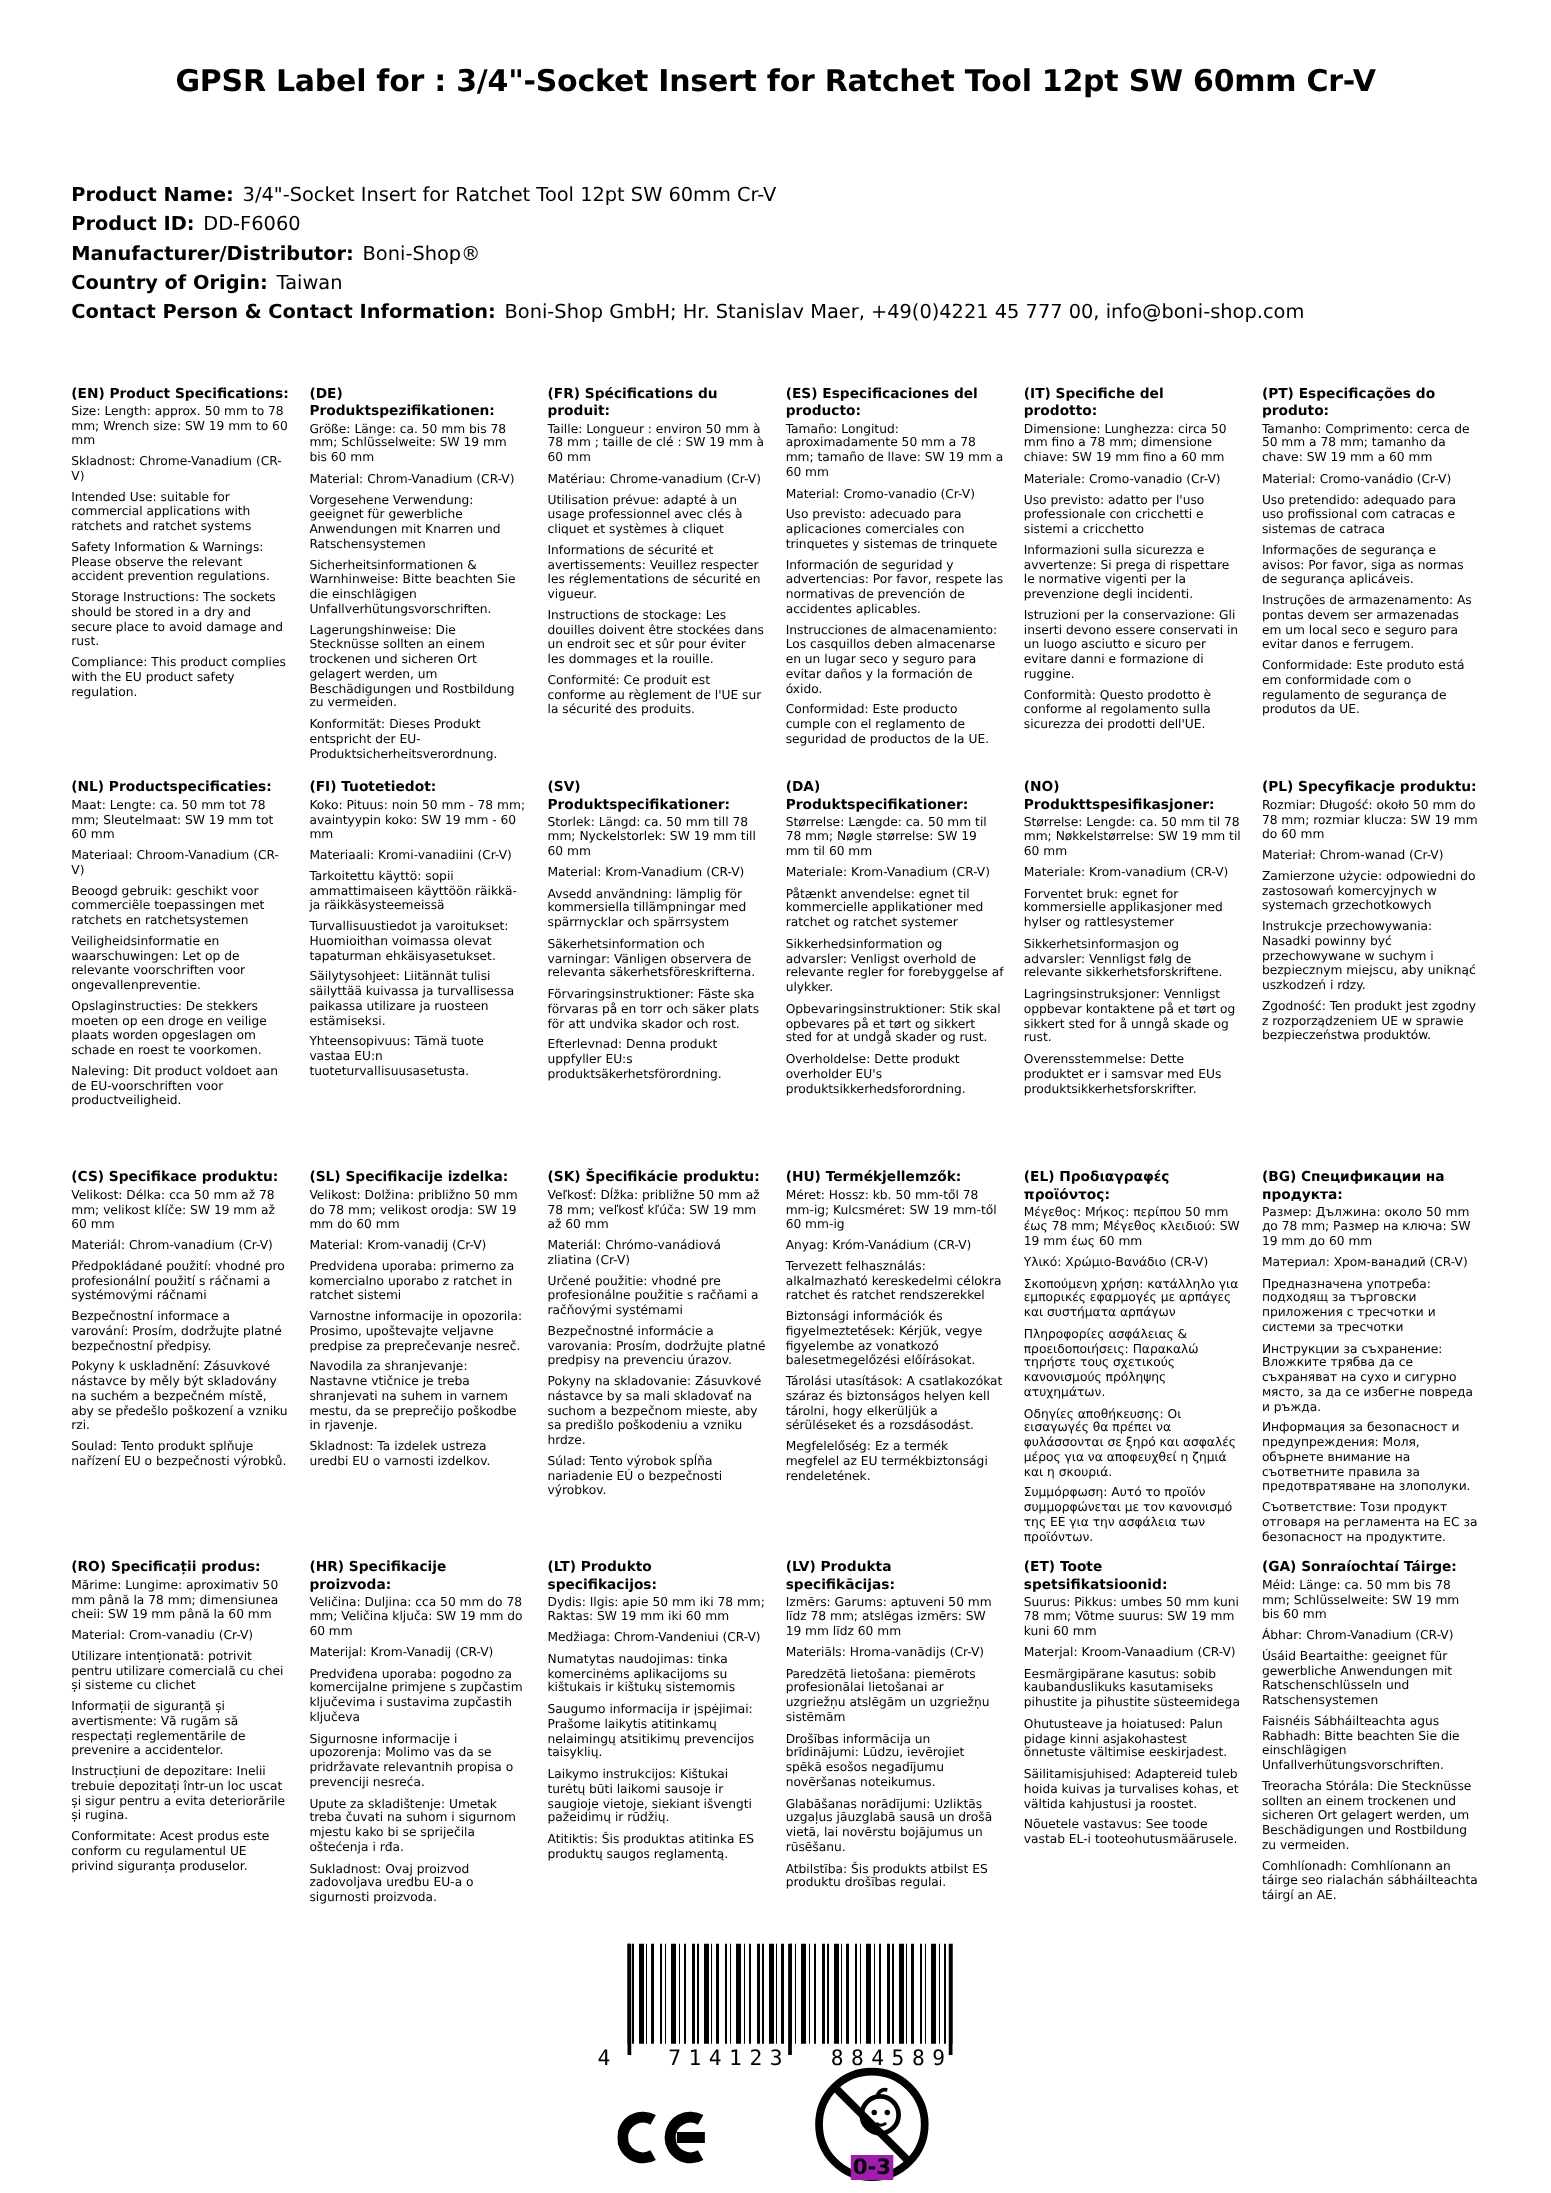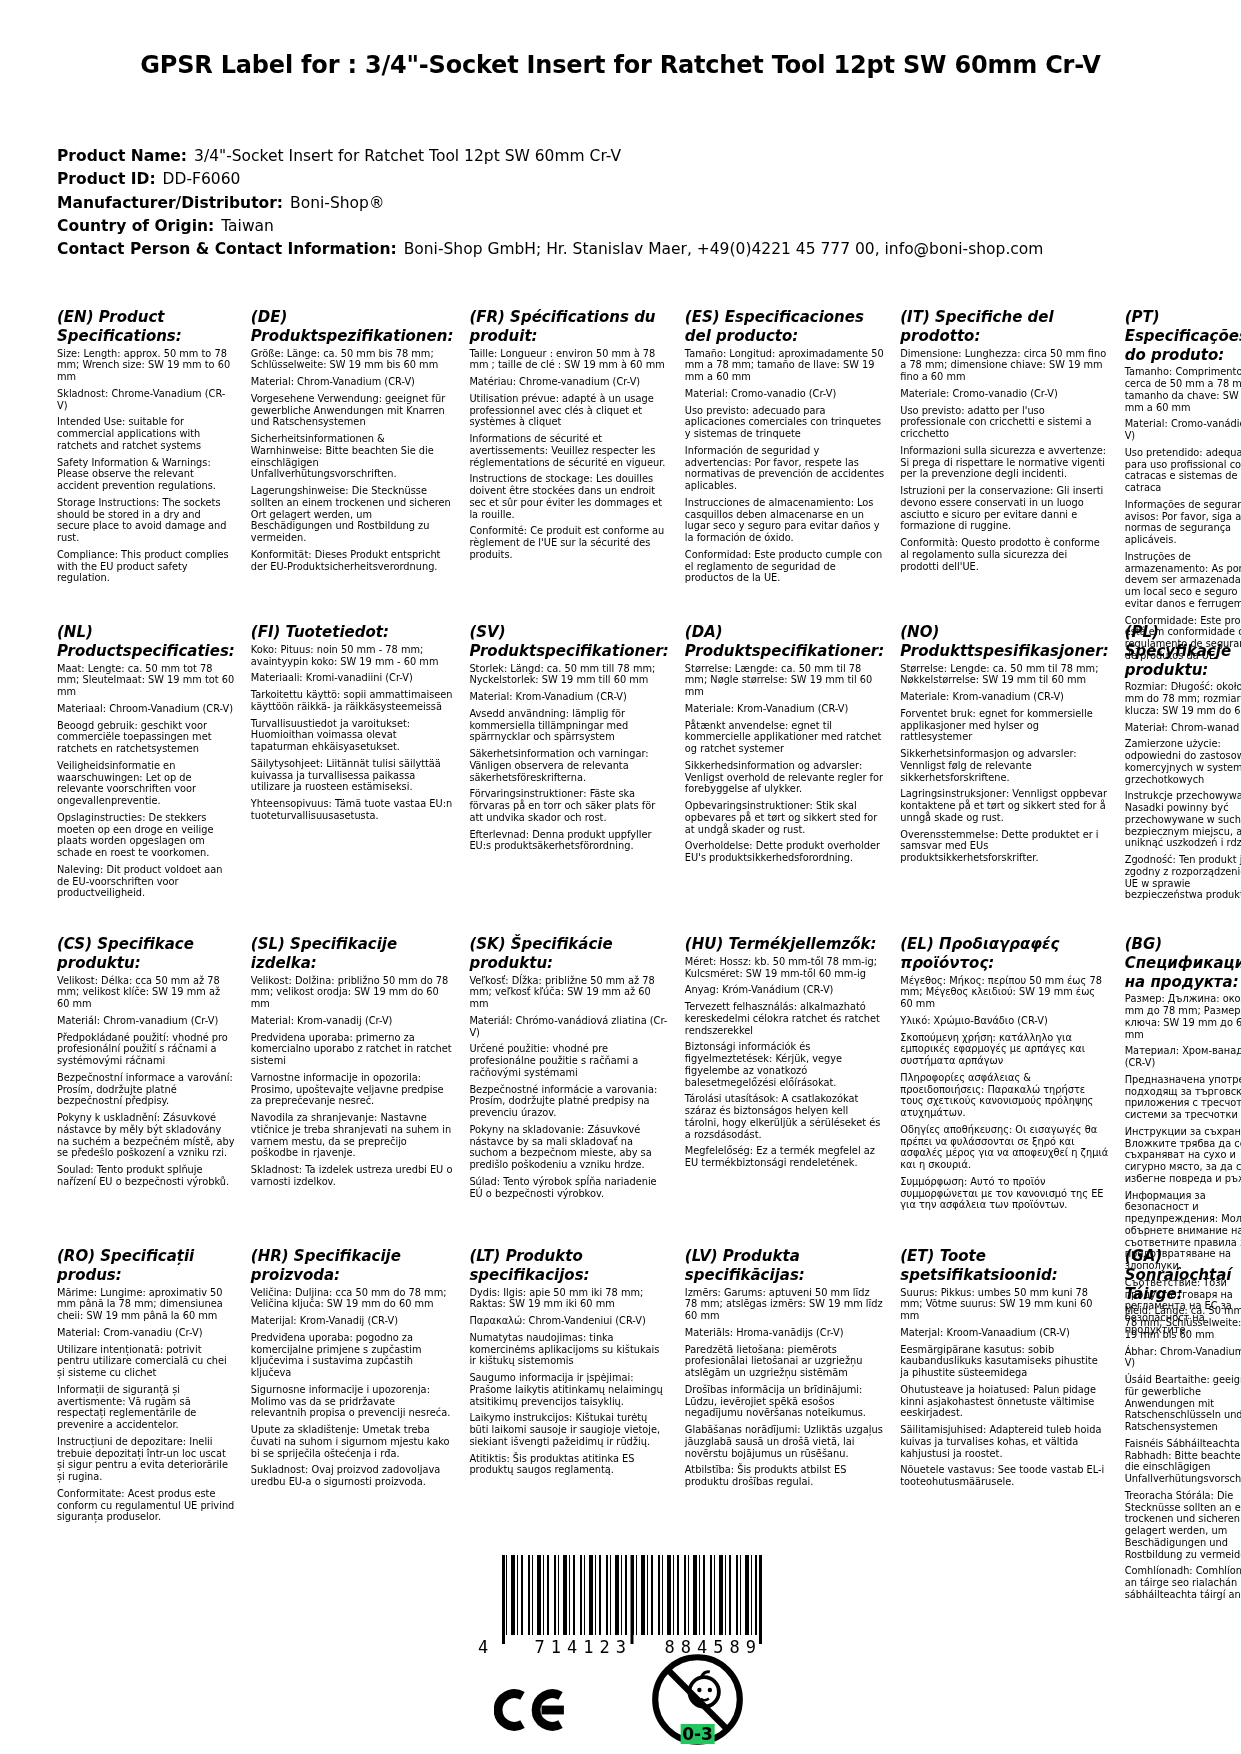--- a/index.html
+++ b/index.html
@@ -18,21 +18,21 @@
   .product-info { position:absolute; top:147px; left:57px; right:36px; font-size:15.5px; line-height:1.18; }
   .pi-row { margin-bottom:5px; white-space:nowrap; }
   .pi-label { font-weight:bold; }
   .pi-value { margin-left:7px; }
   .spec-grid {
     position:absolute; top:308px; left:57px; width:1127px;
     display:grid; grid-template-columns:repeat(6,1fr); column-gap:16px;
     grid-template-rows:315px 312px 312px auto;
   }
   .lang-block { font-size:9.8px; line-height:1.2; }
-  .lang-block h3 { font-size:15px; line-height:1.25; margin-bottom:2px;font-style:italic; }
+  .lang-block h3 { font-size:11px; line-height:1.25; margin-bottom:2px; }
   .lang-block p { margin-bottom:5px; }
   
   .barcode { position:absolute; top:1555px; left:478px; width:300px; }
   .barcode-bars {
     position:relative; margin-left:24px; width:260px; height:80px;
     background:repeating-linear-gradient(90deg,
       #000 0px,#000 2px,#fff 2px,#fff 4px,
       #000 4px,#000 5px,#fff 5px,#fff 9px,
       #000 9px,#000 13px,#fff 13px,#fff 15px,
       #000 15px,#000 16px,#fff 16px,#fff 19px,
@@ -45,21 +45,21 @@
   .barcode-digits { display:flex; margin-top:2px; font-size:17px; font-family:"DejaVu Sans Mono","Liberation Mono",monospace; }
   .bd-first { width:24px; }
   .bd-group { width:130px; text-align:right; letter-spacing:6px; padding-left:6px; }
   
   .ce { position:absolute; top:1685px; left:494px; }
   
   .age { position:absolute; top:1652px; left:650px; width:95px; height:95px; }
   .age svg { display:block; }
   .age-label {
     position:absolute; left:50%; transform:translateX(-50%); bottom:3px;
-    background:#22c55e; padding:0 2px; font-weight:bold; font-size:17px;
+    background:#a21caf; padding:0 2px; font-weight:bold; font-size:17px;
   }
 </style>
 </head>
 <body>
 
 <div class="page">
 
   <header class="title">GPSR Label for : 3/4"-Socket Insert for Ratchet Tool 12pt SW 60mm Cr-V</header>
 
   <section class="product-info">
@@ -256,21 +256,21 @@
         <p>Veličina: Duljina: cca 50 mm do 78 mm; Veličina ključa: SW 19 mm do 60 mm</p>
         <p>Materijal: Krom-Vanadij (CR-V)</p>
         <p>Predviđena uporaba: pogodno za komercijalne primjene s zupčastim ključevima i sustavima zupčastih ključeva</p>
         <p>Sigurnosne informacije i upozorenja: Molimo vas da se pridržavate relevantnih propisa o prevenciji nesreća.</p>
         <p>Upute za skladištenje: Umetak treba čuvati na suhom i sigurnom mjestu kako bi se spriječila oštećenja i rđa.</p>
         <p>Sukladnost: Ovaj proizvod zadovoljava uredbu EU-a o sigurnosti proizvoda.</p>
       </article>
       <article class="lang-block">
         <h3>(LT) Produkto specifikacijos:</h3>
         <p>Dydis: Ilgis: apie 50 mm iki 78 mm; Raktas: SW 19 mm iki 60 mm</p>
-        <p>Παρακαλώ: Chrom-Vandeniui (CR-V)</p>
+        <p>Medžiaga: Chrom-Vandeniui (CR-V)</p>
         <p>Numatytas naudojimas: tinka komercinėms aplikacijoms su kištukais ir kištukų sistemomis</p>
         <p>Saugumo informacija ir įspėjimai: Prašome laikytis atitinkamų nelaimingų atsitikimų prevencijos taisyklių.</p>
         <p>Laikymo instrukcijos: Kištukai turėtų būti laikomi sausoje ir saugioje vietoje, siekiant išvengti pažeidimų ir rūdžių.</p>
         <p>Atitiktis: Šis produktas atitinka ES produktų saugos reglamentą.</p>
       </article>
       <article class="lang-block">
         <h3>(LV) Produkta specifikācijas:</h3>
         <p>Izmērs: Garums: aptuveni 50 mm līdz 78 mm; atslēgas izmērs: SW 19 mm līdz 60 mm</p>
         <p>Materiāls: Hroma-vanādijs (Cr-V)</p>
         <p>Paredzētā lietošana: piemērots profesionālai lietošanai ar uzgriežņu atslēgām un uzgriežņu sistēmām</p>

